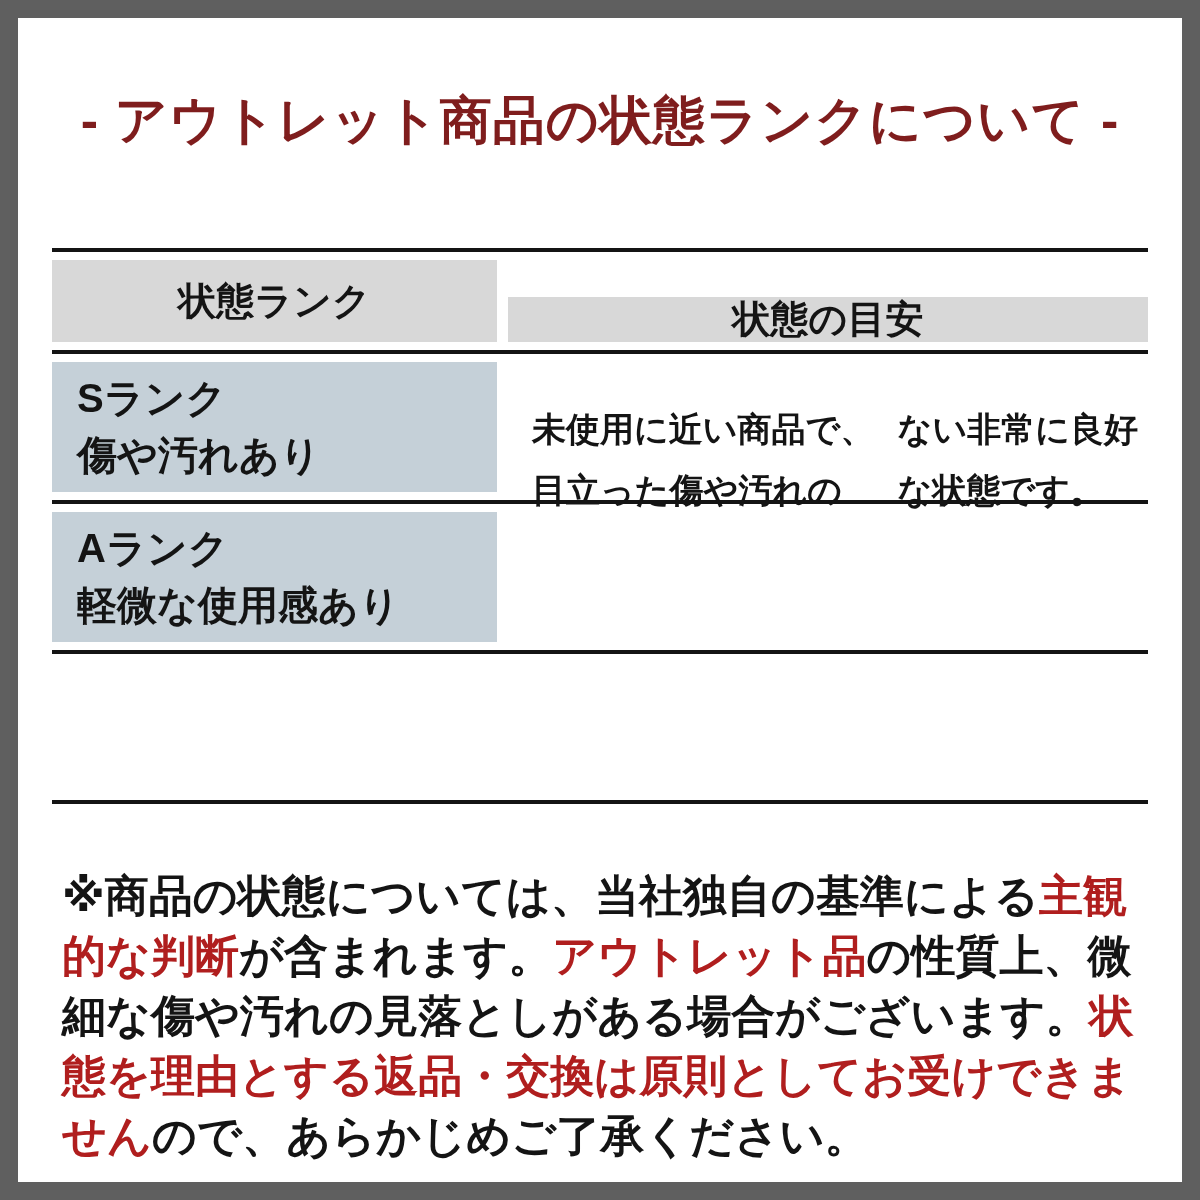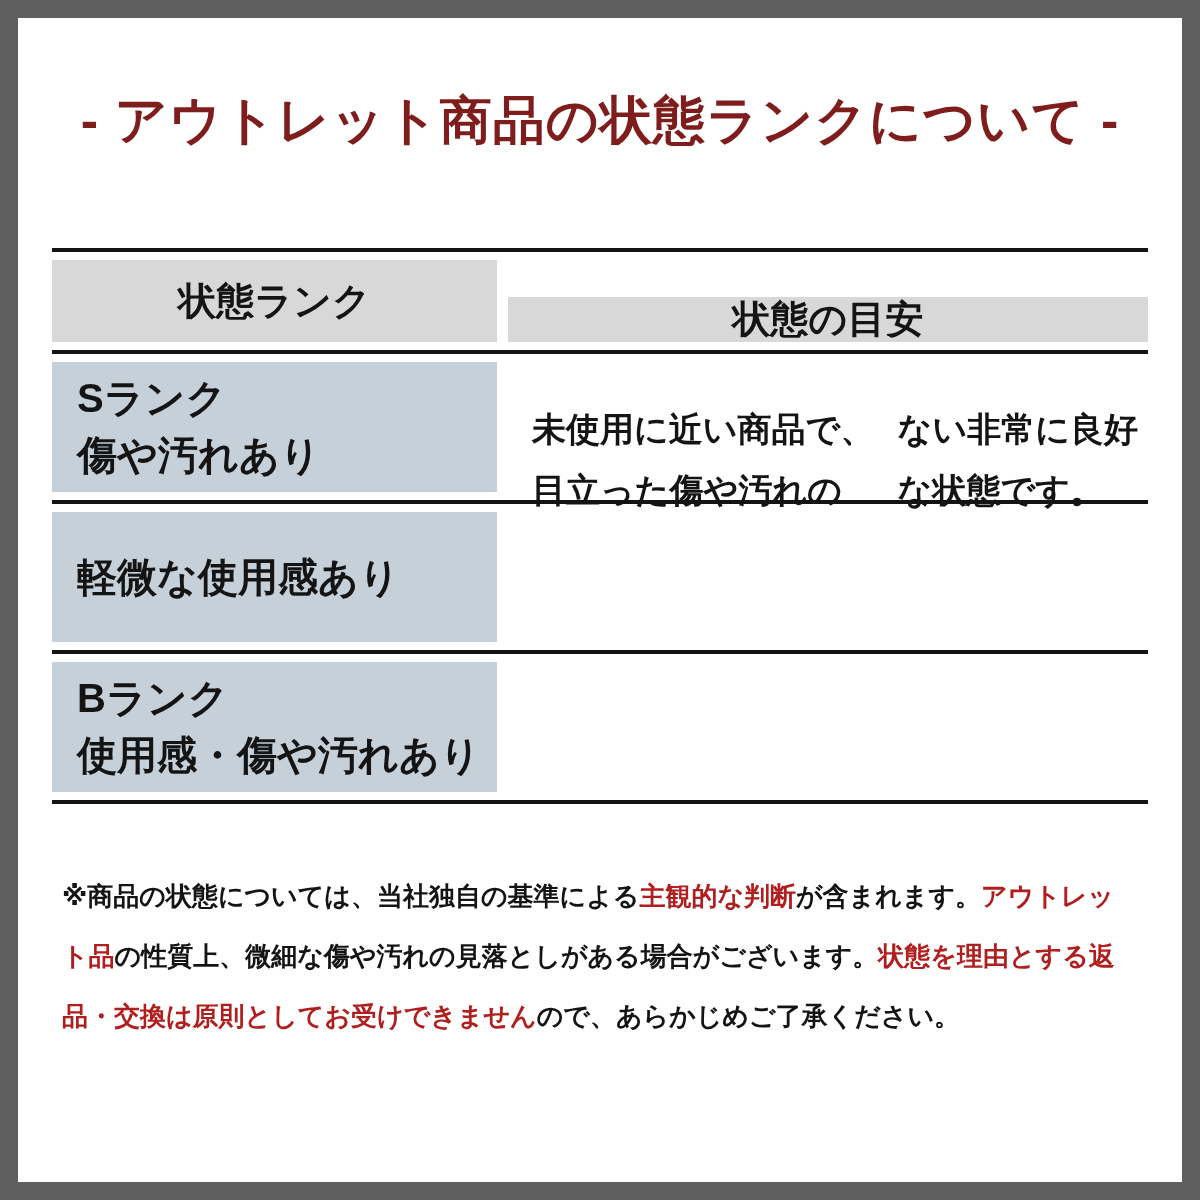--- a/index.html
+++ b/index.html
@@ -66,21 +66,21 @@
     display: flex;
     flex-direction: row;
     justify-content: center;
     padding-left: 24px;
     font-size: 34px;
     font-weight: bold;
     line-height: 61px;
   }
   .footnote {
     margin: 62px 44px 0 44px;
-    font-size: 26px;
+    font-size: 44px;
     font-weight: bold;
     line-height: 60px;
     color: #141414;
   }
   .fn-red { color: #b01e1e; }
 </style>
 </head>
 <body>
 
 <div class="page">
@@ -106,31 +106,28 @@
       <div class="cell-right">
         <div>未使用に近い商品で、目立った傷や汚れの</div>
         <div>ない非常に良好な状態です。</div>
       </div>
     </div>
 
     <div class="hline"></div>
 
     <div class="row data-row">
       <div class="cell-left">
+        <div>Aランク</div>
         <div>軽微な使用感あり</div>
       </div>
     </div>
 
     <div class="hline"></div>
 
     <div class="row data-row">
-      <div class="cell-left">
-        <div>Bランク</div>
-        <div>使用感・傷や汚れあり</div>
-      </div>
     </div>
 
     <div class="hline"></div>
 
   </div>
 
   <p class="footnote"><span>※商品の状態については、当社独自の基準による</span><span class="fn-red">主観的な判断</span><span>が含まれます。</span><span class="fn-red">アウトレット品</span><span>の性質上、微細な傷や汚れの見落としがある場合がございます。</span><span class="fn-red">状態を理由とする返品・交換は原則としてお受けできません</span><span>ので、あらかじめご了承ください。</span></p>
 
 </div>
 

